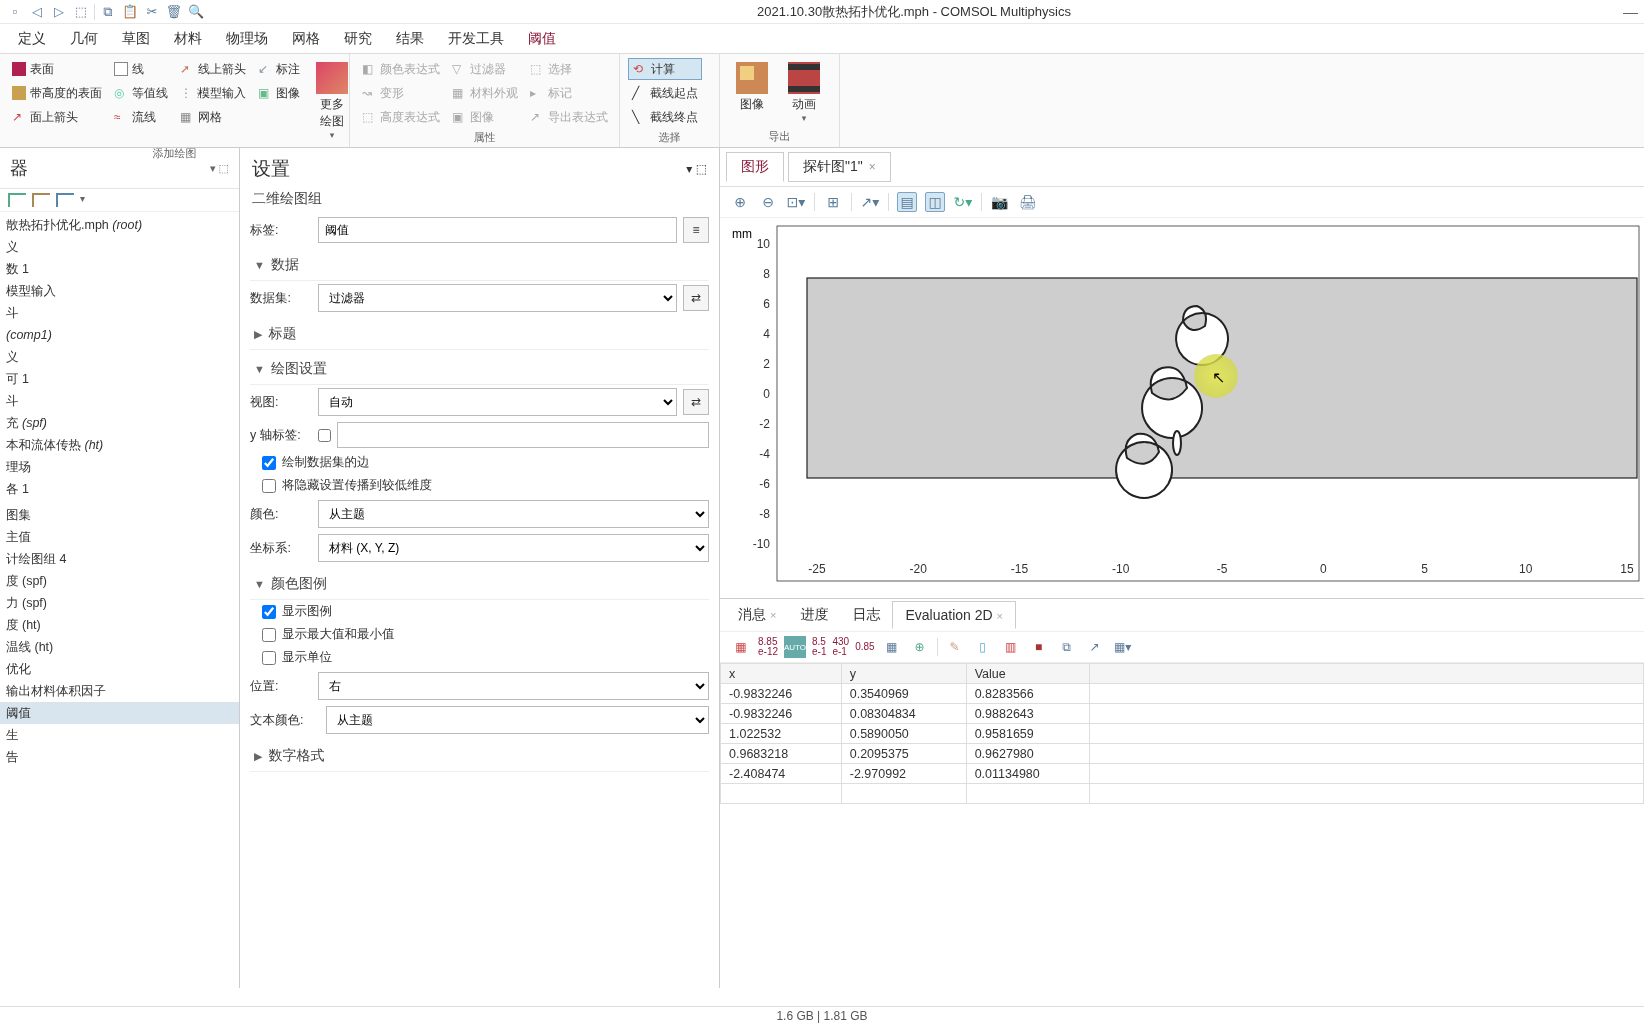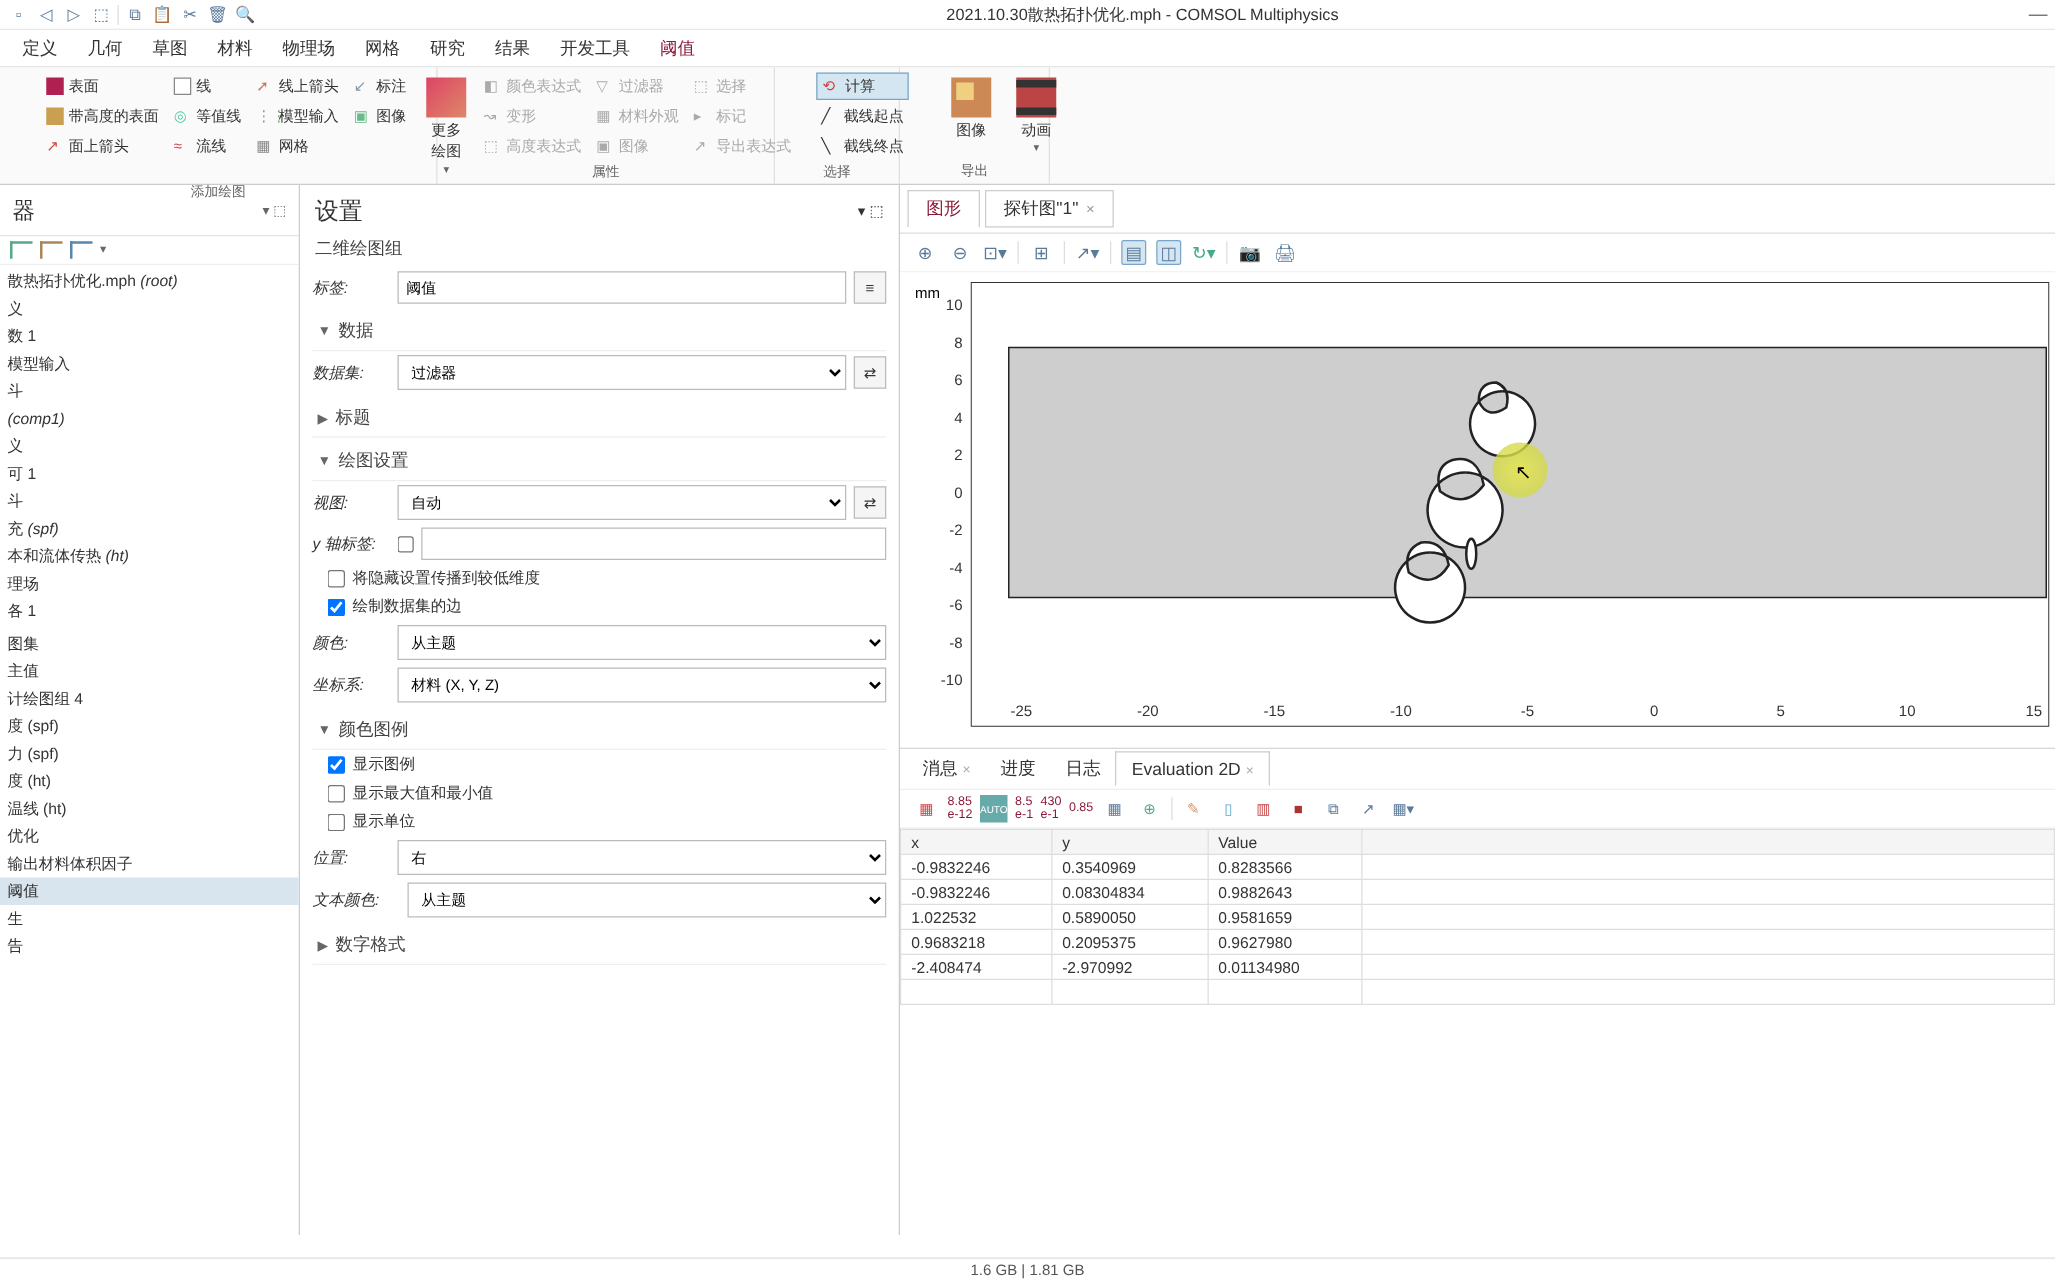--- a/index.html
+++ b/index.html
@@ -13,21 +13,21 @@
 .titlebar .winbtns { display: flex; gap: 14px; font-size: 15px; color: #666; }
 
 
 .menubar { height: 30px; display: flex; align-items: center; padding: 0 6px; background: #fff; border-bottom: 1px solid #ddd; }
 .menubar .menu-item { padding: 4px 12px; font-size: 14px; cursor: pointer; }
 .menubar .menu-item.active { color: #8b1a3a; font-weight: 500; }
 
 
 .ribbon { height: 94px; display: flex; background: #fafafa; border-bottom: 1px solid #ccc; }
 .ribbon-group { display: flex; flex-direction: column; padding: 4px 8px; border-right: 1px solid #e0e0e0; }
-.ribbon-group .group-content { flex: 1; display: flex; gap: 4px; margin-left: 25px; }
+.ribbon-group .group-content { flex: 1; display: flex; gap: 4px; }
 .ribbon-group .group-label { text-align: center; font-size: 11px; color: #666; padding-top: 2px; }
 .rcol { display: flex; flex-direction: column; gap: 2px; }
 .ritem { display: flex; align-items: center; gap: 4px; padding: 2px 4px; cursor: pointer; font-size: 12px; white-space: nowrap; height: 22px; }
 .ritem .icon { width: 14px; height: 14px; display: inline-block; }
 .ritem.disabled { color: #aaa; }
 .rbig { display: flex; flex-direction: column; align-items: center; padding: 4px 8px; cursor: pointer; text-align: center; }
 .rbig .bigicon { width: 32px; height: 32px; margin-bottom: 2px; }
 .ritem.highlight { background: #d4e6f1; border: 1px solid #7aa5c8; }
 .sq-red { background: #b02050; }
 .sq-white { background: #fff; border: 1px solid #888; }
@@ -55,21 +55,21 @@
 .tree-item.selected { background: #d8e4ee; }
 
 
 .settings-head { padding: 8px 12px; display: flex; justify-content: space-between; align-items: center; }
 .settings-head h3 { font-size: 19px; font-weight: 500; }
 .settings-sub { padding: 0 12px 6px; font-size: 14px; color: #444; }
 .settings-sub2 { padding: 0 12px 6px; font-size: 12px; color: #8b1a3a; display: flex; align-items: center; gap: 4px; }
 .settings-sub2 .sicon { width: 12px; height: 12px; background: #8b1a3a; display: inline-block; }
 .settings-body { flex: 1; overflow: auto; padding: 0 10px; }
 .srow { display: flex; align-items: center; padding: 3px 0; gap: 6px; }
-.srow label { font-size: 12.5px; width: 62px; font-style: italic; }
+.srow label { font-size: 12.5px; width: 62px; }
 .srow input[type=text] { flex: 1; border: 1px solid #bbb; padding: 4px 6px; font-size: 12px; height: 26px; }
 .srow select { flex: 1; border: 1px solid #bbb; padding: 4px 6px; font-size: 12px; height: 28px; background: #fff; }
 .srow .side-btn { width: 26px; height: 26px; border: 1px solid #bbb; background: #f5f5f5; cursor: pointer; display: flex; align-items: center; justify-content: center; font-size: 12px; }
 .section-head { display: flex; align-items: center; padding: 6px 4px; font-size: 14px; color: #444; cursor: pointer; border-bottom: 1px solid #eee; margin-top: 4px; }
 .section-head .arrow { margin-right: 6px; font-size: 11px; color: #666; }
 .chk-row { padding: 3px 0 3px 12px; display: flex; align-items: center; gap: 6px; font-size: 12.5px; }
 .chk-row input { width: 14px; height: 14px; }
 
 
 .gtabs { display: flex; align-items: center; padding: 4px 6px; border-bottom: 1px solid #ddd; gap: 4px; }
@@ -369,26 +369,26 @@
         <label>视图:</label>
         <select><option>自动</option></select>
         <div class="side-btn">⇄</div>
       </div>
       <div class="srow">
         <label>y 轴标签:</label>
         <input type="checkbox" style="">
         <input type="text" style="flex: 1 1 0%;">
       </div>
       <div class="chk-row">
+          <input type="checkbox" checked="" style="">
+          <span>绘制数据集的边</span>
+        </div>
+      <div class="chk-row">
           <input type="checkbox" style="">
           <span>将隐藏设置传播到较低维度</span>
-        </div>
-      <div class="chk-row">
-          <input type="checkbox" checked="" style="">
-          <span>绘制数据集的边</span>
         </div>
       <div class="srow">
         <label>颜色:</label>
         <select><option>从主题</option></select>
       </div>
       <div class="srow">
         <label>坐标系:</label>
         <select><option>材料 (X, Y, Z)</option></select>
       </div>
 

